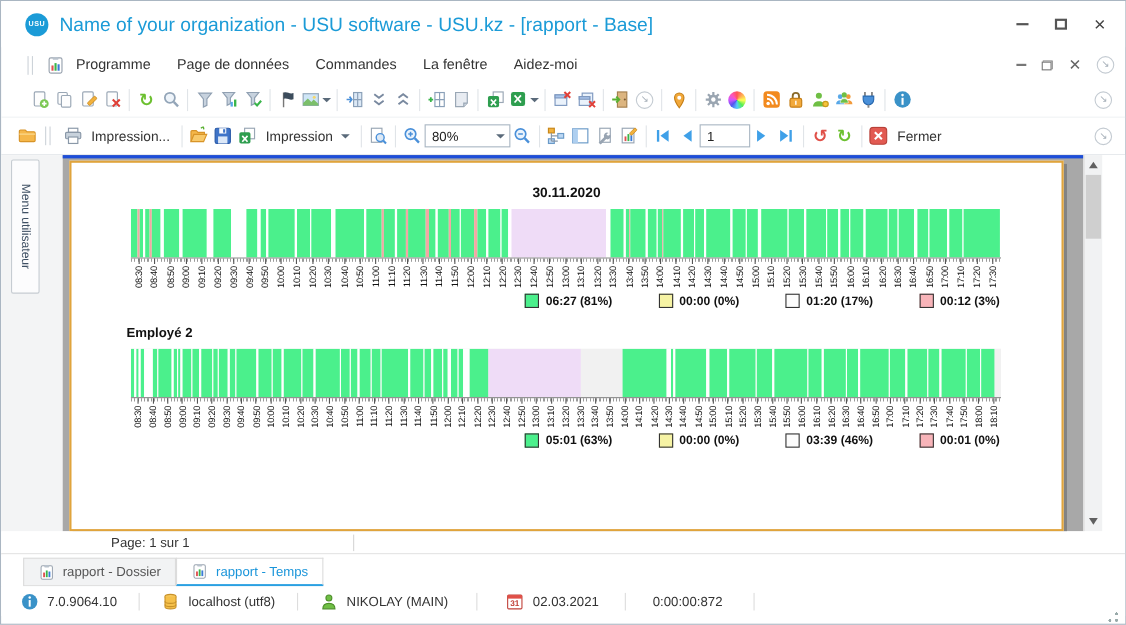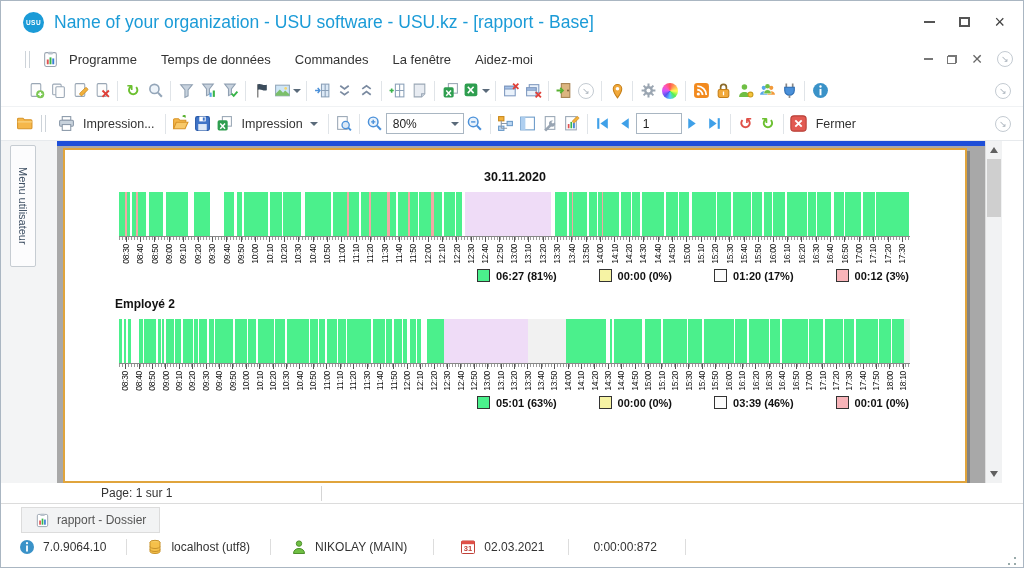--- a/index.html
+++ b/index.html
@@ -39,21 +39,21 @@
   .combo .caret{margin-left:auto;margin-right:4px}
   .page-input{width:46px;height:21px;border:1px solid #a9b6c2;font-size:12px;padding-left:6px;color:#222;font-family:inherit}
   .tb-right{margin-left:auto;display:flex;align-items:center;padding-right:4px}
   .uni{font-family:"DejaVu Sans",sans-serif;font-weight:bold;line-height:1}
 
   
   #workspace{position:absolute;top:140px;left:0;right:0;height:342px;display:flex}
   #sidebar{width:56px;background:#f3f4f5;position:relative;flex:none}
   #sidebar-tab{position:absolute;top:4px;left:9px;width:26px;height:122px;background:#fcfcfd;border:1px solid #c6ccd2;border-radius:2px;display:flex;align-items:center;justify-content:center}
   #sidebar-tab span{writing-mode:vertical-rl;font-size:11px;color:#3e4f63;white-space:nowrap}
-  #viewport{flex:1;background:#a8a8a8;position:relative;border-top:5px solid #1d4ed8}
+  #viewport{flex:1;background:#a8a8a8;position:relative;border-top:3px solid #1d4ed8}
   #page{position:absolute;left:6px;top:2px;bottom:0;right:18px;background:#fff;border:2px solid #e0a43c;box-shadow:3px 3px 0 rgba(0,0,0,.22);padding-top:20px;overflow:hidden}
   #vscroll{width:17px;background:#f1f2f3;border-left:1px solid #dddddd;position:relative;flex:none}
   .sb-arrow{position:absolute;left:4px;width:0;height:0;border-left:4.5px solid transparent;border-right:4.5px solid transparent}
   .sb-up{top:6px;border-bottom:6px solid #606060}
   .sb-down{bottom:6px;border-top:6px solid #606060}
   #sb-thumb{position:absolute;top:18px;left:1px;width:14px;height:58px;background:#cfcfcf}
   #right-pad{width:21px;background:#fff;flex:none}
 
   
   .date-title{text-align:center;font-weight:bold;font-size:12.5px;color:#111}
@@ -105,21 +105,21 @@
   <span class="icon">
     <svg viewBox="0 0 16 16">
         <rect x="2.5" y="1.5" width="11" height="13" rx="1.5" fill="#fff" stroke="#9aa4b0"></rect>
         <rect x="5.5" y=".8" width="5" height="2.4" rx="1" fill="#b9c2cc"></rect>
         <rect x="4.5" y="8" width="1.8" height="4.5" fill="#e05050"></rect>
         <rect x="7.1" y="6" width="1.8" height="6.5" fill="#39b54a"></rect>
         <rect x="9.7" y="7" width="1.8" height="5.5" fill="#3a7bd5"></rect>
       </svg>
   </span>
   <span style="width:8px"></span>
-  <span id="menu-items"><span class="menu-item">Programme</span><span class="menu-item">Temps de données</span><span class="menu-item">Commandes</span><span class="menu-item">La fenêtre</span><span class="menu-item">Aidez-moi</span></span>
+  <span id="menu-items"><span class="menu-item">Programme</span><span class="menu-item">Page de données</span><span class="menu-item">Commandes</span><span class="menu-item">La fenêtre</span><span class="menu-item">Aidez-moi</span></span>
   <div id="mb-controls">
     <div class="mb-min"></div>
     <div class="mb-restore"></div>
     <div class="mb-close">✕</div>
     <div class="circ">↘</div>
   </div>
 </div>
 
 <div id="toolbar1">
   <span class="icon">
@@ -1206,20 +1206,30 @@
   <div class="tab">
     <svg viewBox="0 0 16 16">
         <rect x="2.5" y="1.5" width="11" height="13" rx="1.5" fill="#fff" stroke="#9aa4b0"></rect>
         <rect x="5.5" y=".8" width="5" height="2.4" rx="1" fill="#b9c2cc"></rect>
         <rect x="4.5" y="8" width="1.8" height="4.5" fill="#e05050"></rect>
         <rect x="7.1" y="6" width="1.8" height="6.5" fill="#39b54a"></rect>
         <rect x="9.7" y="7" width="1.8" height="5.5" fill="#3a7bd5"></rect>
       </svg>
     <span>rapport - Dossier</span>
   </div>
+  <div class="tab active">
+    <svg viewBox="0 0 16 16">
+        <rect x="2.5" y="1.5" width="11" height="13" rx="1.5" fill="#fff" stroke="#9aa4b0"></rect>
+        <rect x="5.5" y=".8" width="5" height="2.4" rx="1" fill="#b9c2cc"></rect>
+        <rect x="4.5" y="8" width="1.8" height="4.5" fill="#e05050"></rect>
+        <rect x="7.1" y="6" width="1.8" height="6.5" fill="#39b54a"></rect>
+        <rect x="9.7" y="7" width="1.8" height="5.5" fill="#3a7bd5"></rect>
+      </svg>
+    <span>rapport - Temps</span>
+  </div>
 </div>
 
 <div id="statusbar">
   <span style="width:18px"></span>
   <div class="sitem">
     <svg width="16" height="16" viewBox="0 0 16 16">
         <circle cx="8" cy="8" r="7" fill="#3a92c8"></circle>
         <rect x="7.1" y="6.5" width="1.8" height="6" fill="#fff"></rect>
         <circle cx="8" cy="4.2" r="1.1" fill="#fff"></circle>
       </svg>

